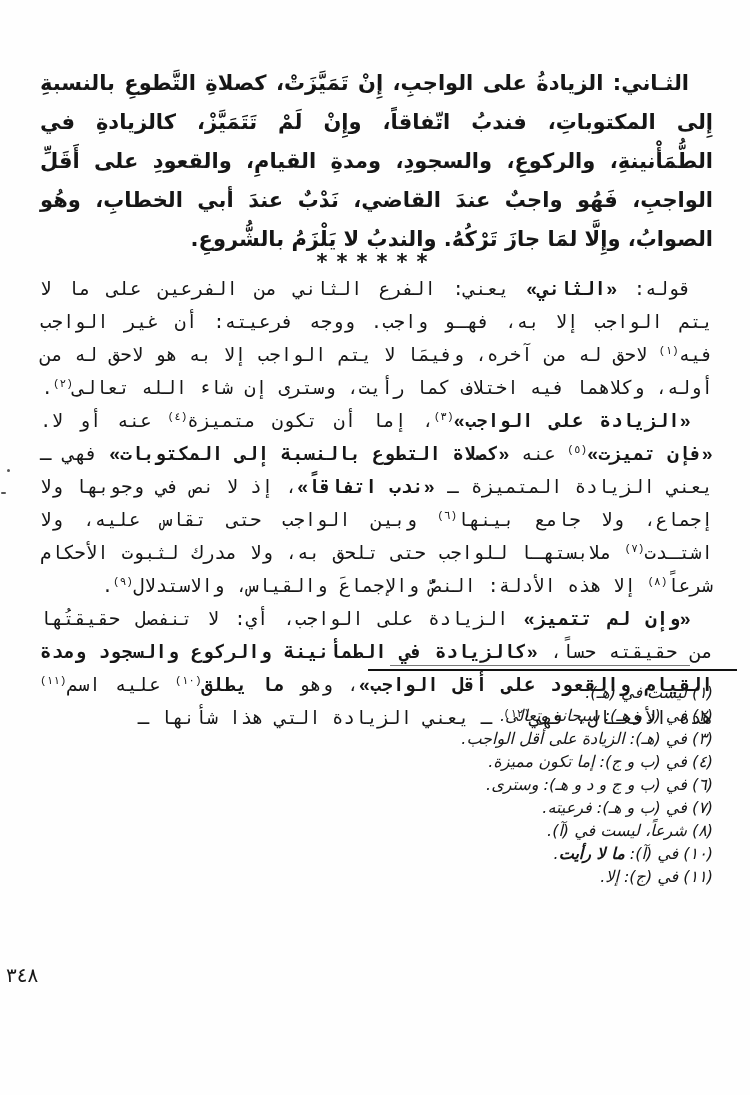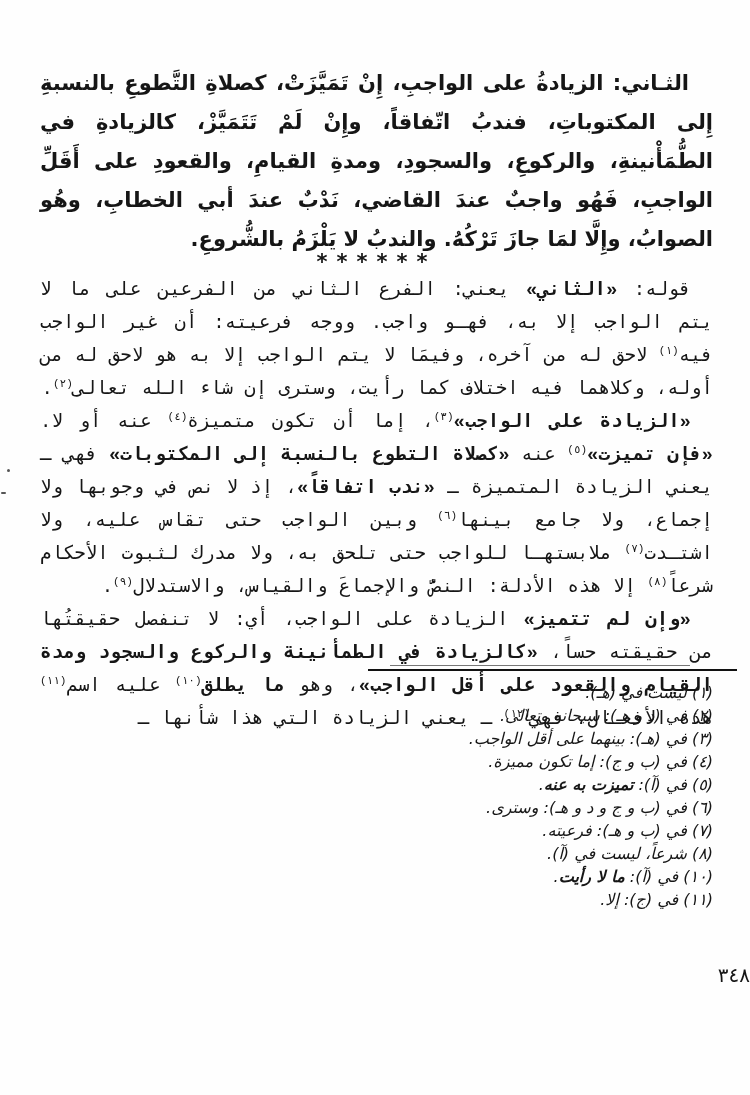--- a/index.html
+++ b/index.html
@@ -52,21 +52,21 @@
   }
   .footnotes {
     position:absolute; top:681px; right:37px; left:40px;
     font-size:16px; line-height:23px;
     text-align:right;
     font-style:italic;
   }
   .fn-line { white-space:nowrap; }
   .pagenum {
     position:absolute; top:963px; right:0; left:6px;
-    text-align:right;
+    text-align:left;
     font-size:20px;
   }
   .speck { position:absolute; background:#555; border-radius:50%; }
   .s1 { top:469px; right:740px; width:3px; height:3px; }
   .s2 { top:492px; right:744px; width:5px; height:2px; border-radius:1px; }
 </style>
 </head>
 <body>
 
 <div class="page">
@@ -80,23 +80,22 @@
     <p class="cpara"><span class="b ">«الزيادة على الواجب»</span><span class="fn-ref">(٣)</span><span class="">، إما أن تكون متميزة</span><span class="fn-ref">(٤)</span><span class=""> عنه أو لا. </span><span class="b ">«فإن تميزت»</span><span class="fn-ref">(٥)</span><span class=""> عنه </span><span class="b ">«كصلاة التطوع بالنسبة إلى المكتوبات»</span><span class=""> فهي ـ يعني الزيادة المتميزة ـ </span><span class="b ">«ندب اتفاقاً»</span><span class="">، إذ لا نص في وجوبها ولا إجماع، ولا جامع بينها</span><span class="fn-ref">(٦)</span><span class=""> وبين الواجب حتى تقاس عليه، ولا اشتـدت</span><span class="fn-ref">(٧)</span><span class=""> ملابستهـا للواجب حتى تلحق به، ولا مدرك لثبوت الأحكام شرعاً</span><span class="fn-ref">(٨)</span><span class=""> إلا هذه الأدلة: النصُّ والإجماعَ والقياس، والاستدلال</span><span class="fn-ref">(٩)</span><span class="">.</span></p>
     <p class="cpara"><span class="b ">«وإن لم تتميز»</span><span class=""> الزيادة على الواجب، أي: لا تنفصل حقيقتُها من حقيقته حساً، </span><span class="b ">«كالزيادة في الطمأنينة والركوع والسجود ومدة القيام والقعود على أقل الواجب»</span><span class="">، وهو </span><span class="b ">ما يطلق</span><span class="fn-ref">(١٠)</span><span class=""> عليه اسم</span><span class="fn-ref">(١١)</span><span class=""> هذه الأفعـال، فهي</span><span class="fn-ref">(١٢)</span><span class=""> ـ يعني الزيادة التي هذا شأنها ـ</span></p>
   </div>
 
   <div class="fn-rule-thin"></div>
   <div class="fn-rule"></div>
 
   <div class="footnotes" id="footnotes">
       <div class="fn-line"><span>(١)</span> <span><span class="">ليست في (هـ).</span></span></div>
       <div class="fn-line"><span>(٢)</span> <span><span class="">في (د و هـ): سبحانه وتعالى.</span></span></div>
-      <div class="fn-line"><span>(٣)</span> <span><span class="">في (هـ): بينهما على أقل الواجب.</span></span></div>
+      <div class="fn-line"><span>(٣)</span> <span><span class="">في (هـ): الزيادة على أقل الواجب.</span></span></div>
       <div class="fn-line"><span>(٤)</span> <span><span class="">في (ب و ج): إما تكون مميزة.</span></span></div>
-      <div class="fn-line"><span>(٥)</span> <span><span class="">في (آ): </span><span class="b ">تميزت به عنه</span><span class="">.</span></span></div>
       <div class="fn-line"><span>(٦)</span> <span><span class="">في (ب و ج و د و هـ): وسترى.</span></span></div>
       <div class="fn-line"><span>(٧)</span> <span><span class="">في (ب و هـ): فرعيته.</span></span></div>
       <div class="fn-line"><span>(٨)</span> <span><span class="">شرعاً، ليست في (آ).</span></span></div>
       <div class="fn-line"><span>(١٠)</span> <span><span class="">في (آ): </span><span class="b ">ما لا رأيت</span><span class="">.</span></span></div>
       <div class="fn-line"><span>(١١)</span> <span><span class="">في (ج): إلا.</span></span></div>
     </div>
 
   <div class="pagenum">٣٤٨</div>
 
   <div class="speck s1"></div>

